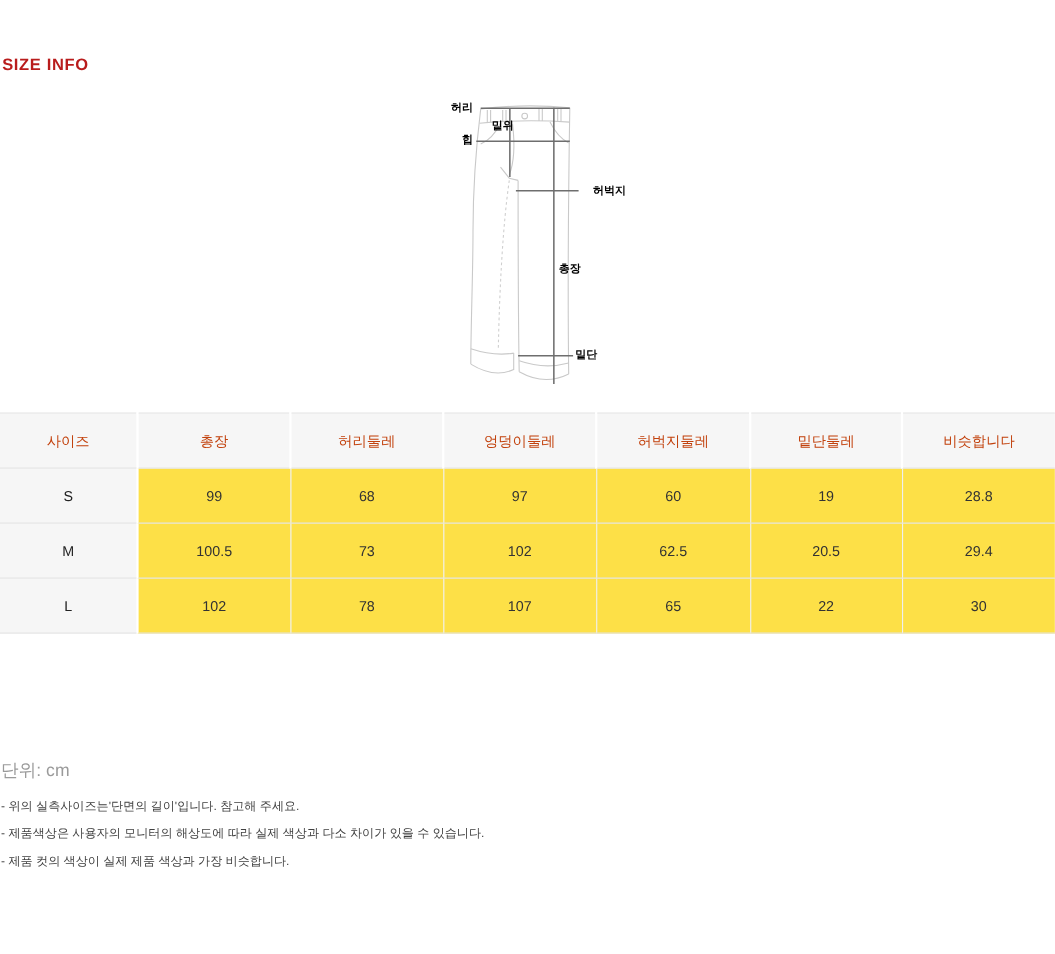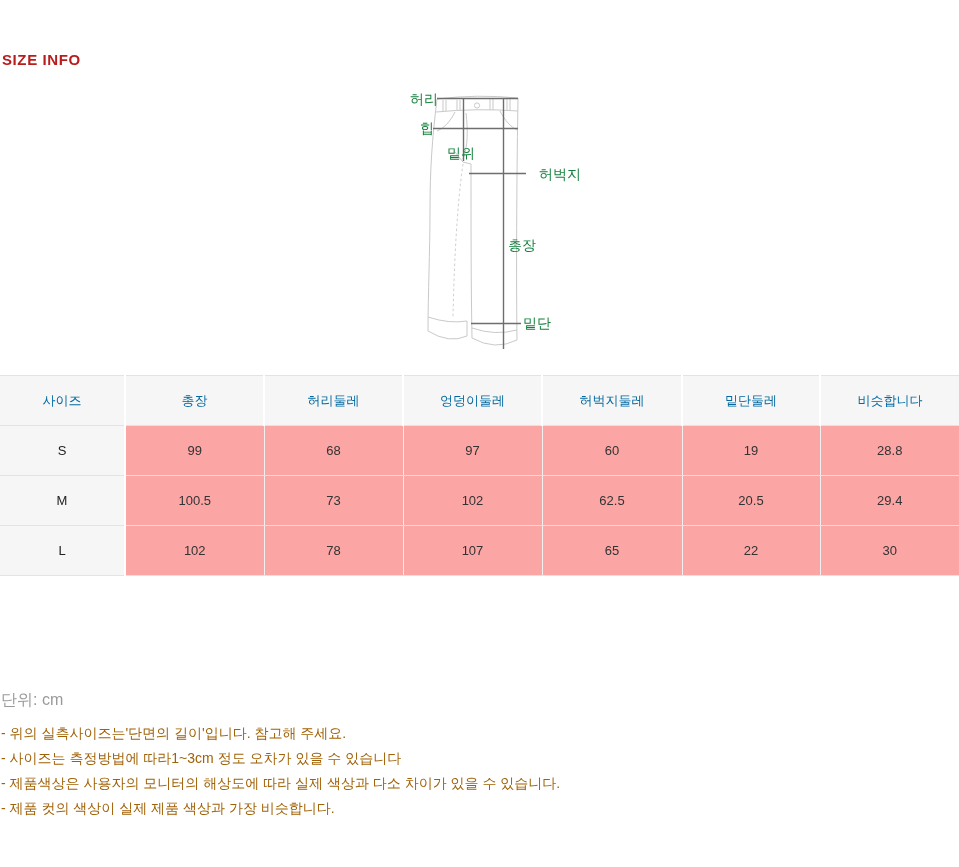--- a/index.html
+++ b/index.html
@@ -12,48 +12,48 @@
   .page-title {
     position:absolute; left:2px; top:51px;
     font-size:15px; font-weight:700; letter-spacing:0.6px; color:#b91c1c;
   }
   
   .diagram-svg { position:absolute; left:398px; top:86px; width:190px; height:270px; }
   .outline { stroke:#c9c9c9; stroke-width:1; fill:none; }
   .outline-dash { stroke:#cfcfcf; stroke-width:1; fill:none; stroke-dasharray:2.5 2.5; }
   .measure { stroke:#6e6e6e; stroke-width:1.4; fill:none; }
   .diagram-label {
-    position:absolute; font-size:14px; font-weight:400; color:#15803d; white-space:nowrap;
+    position:absolute; font-size:10px; font-weight:700; color:#000000; white-space:nowrap;
   }
   .lbl-waist  { left:410px; top:91px; }
   .lbl-hip    { left:420px; top:120px; }
-  .lbl-rise   { left:447px; top:107px;margin-top:38px; }
+  .lbl-rise   { left:447px; top:107px; }
   .lbl-thigh  { left:527px; top:166px;margin-left:12px; }
   .lbl-length { left:508px; top:237px; }
   .lbl-hem    { left:523px; top:315px; }
   
   .size-table-wrap { position:absolute; left:0; top:375px; width:959px; }
   table.size-table {
     width:959px; table-layout:fixed; border-collapse:collapse;
     border-top:1px solid #e3e3e3; border-bottom:1px solid #e3e3e3;
   }
   .size-table th, .size-table td {
     height:50px; text-align:center; vertical-align:middle;
     font-size:13px; font-weight:400; border-bottom:1px solid #e3e3e3;
   }
   .size-table th {
-    background:#f6f6f6; color:#0369a1; border-right:2px solid #ffffff;
+    background:#f6f6f6; color:#c2410c; border-right:2px solid #ffffff;
   }
-  .size-table td { color:#333; background:#fca5a5; border-right:1px solid #efefef; }
+  .size-table td { color:#333; background:#fde047; border-right:1px solid #efefef; }
   .size-table td.size-cell { background:#f6f6f6; border-right:2px solid #ffffff; color:#222; }
   .size-table th:last-child, .size-table td:last-child { border-right:none; }
   
   .unit-note { position:absolute; left:1px; top:690px; font-size:16px; color:#9a9a9a; }
   .notes { position:absolute; left:1px; top:721px; }
-  .notes p { font-size:14px; line-height:25px; color:#a16207; }
+  .notes p { font-size:11px; line-height:25px; color:#404040; }
 </style>
 </head>
 <body>
 
 <div class="page-title">SIZE INFO</div>
 
 <svg class="diagram-svg" viewBox="398 86 190 270" xmlns="http://www.w3.org/2000/svg">
 
   <g>
     <path class="outline" d="M437,99 Q477,94 518,98"></path>
@@ -148,16 +148,15 @@
         <td>22</td>
         <td>30</td>
       </tr>
     </tbody>
   </table>
 </div>
 
 <div class="unit-note">단위: cm</div>
 <div class="notes">
   <p>- 위의 실측사이즈는'단면의 길이'입니다. 참고해 주세요.</p>
-  <p>- 사이즈는 측정방법에 따라1~3cm 정도 오차가 있을 수 있습니다</p>
   <p>- 제품색상은 사용자의 모니터의 해상도에 따라 실제 색상과 다소 차이가 있을 수 있습니다.</p>
   <p>- 제품 컷의 색상이 실제 제품 색상과 가장 비슷합니다.</p>
 </div>
 
 </body></html>

